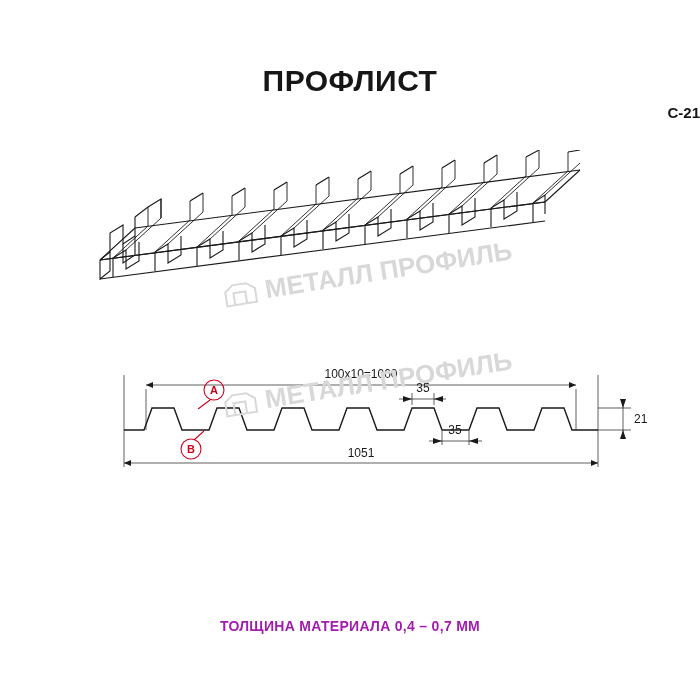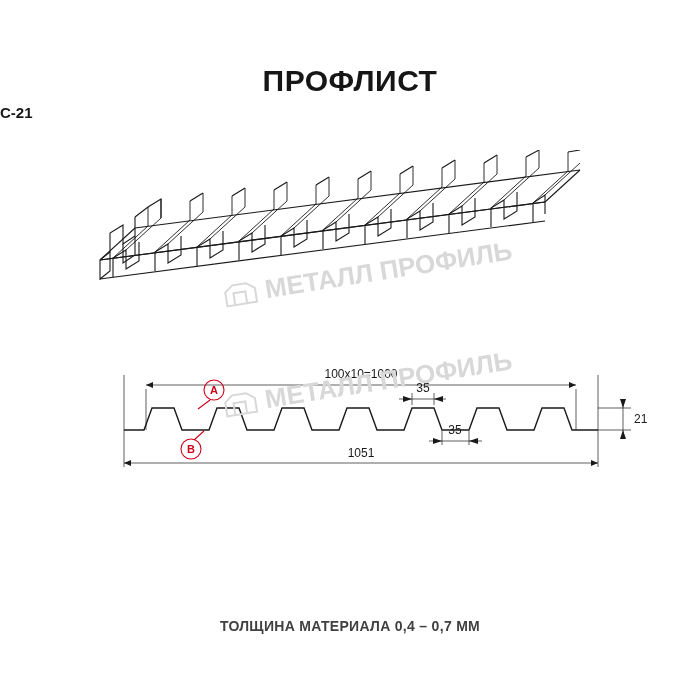--- a/index.html
+++ b/index.html
@@ -30,21 +30,21 @@
     font-weight: bold;
     letter-spacing: 0.5px;
     color: #161616;
     margin-top: 6px;
   }
   .subtitle {
     position: absolute;
     top: 104px;
     left: 0;
     width: 700px;
-    text-align: left;
+    text-align: right;
     font-size: 15px;
     font-weight: bold;
     color: #161616;
   }
   .iso-wrap {
     position: absolute;
     top: 150px;
     left: 80px;
     width: 545px;
     height: 145px;
@@ -58,21 +58,21 @@
   }
   .footer {
     position: absolute;
     top: 618px;
     left: 0;
     width: 700px;
     text-align: center;
     font-size: 14px;
     font-weight: bold;
     letter-spacing: 0.3px;
-    color: #404040;
+    color: #a21caf;
   }
   .wm {
     position: absolute;
     pointer-events: none;
     color: #d8d8d8;
     font-weight: bold;
     font-family: "Liberation Sans", sans-serif;
     white-space: nowrap;
   }
   .wm1 {

